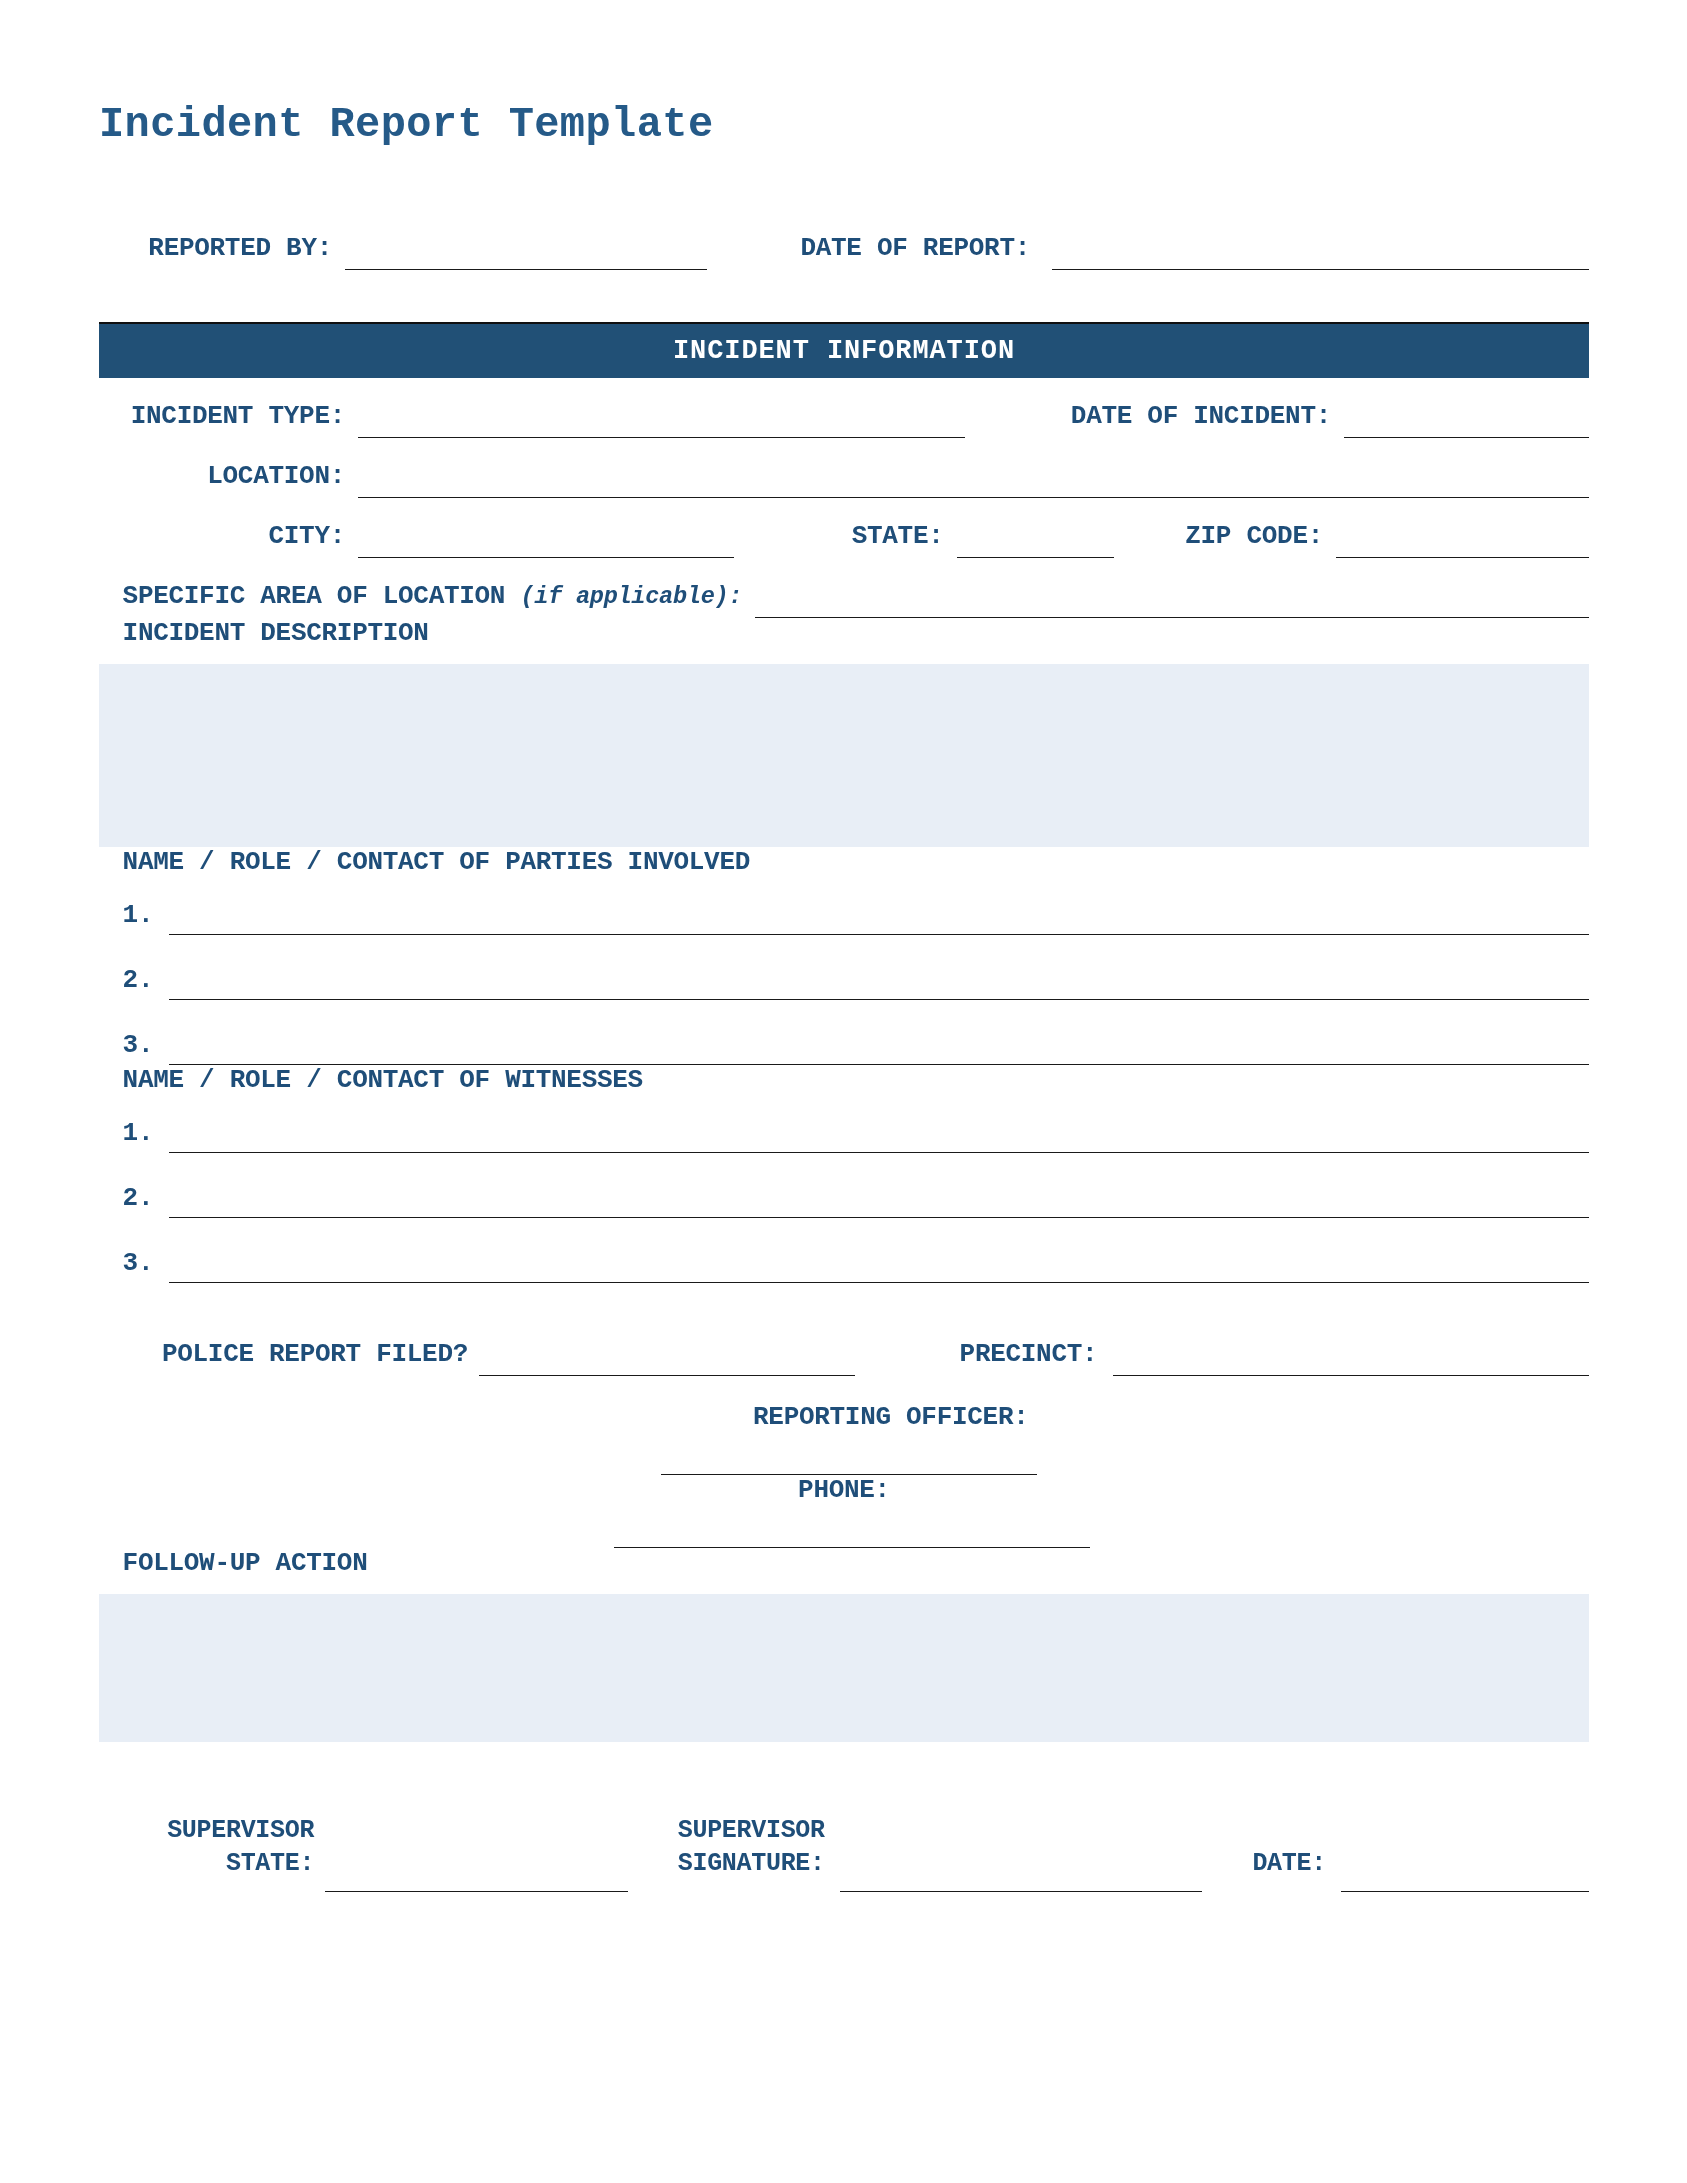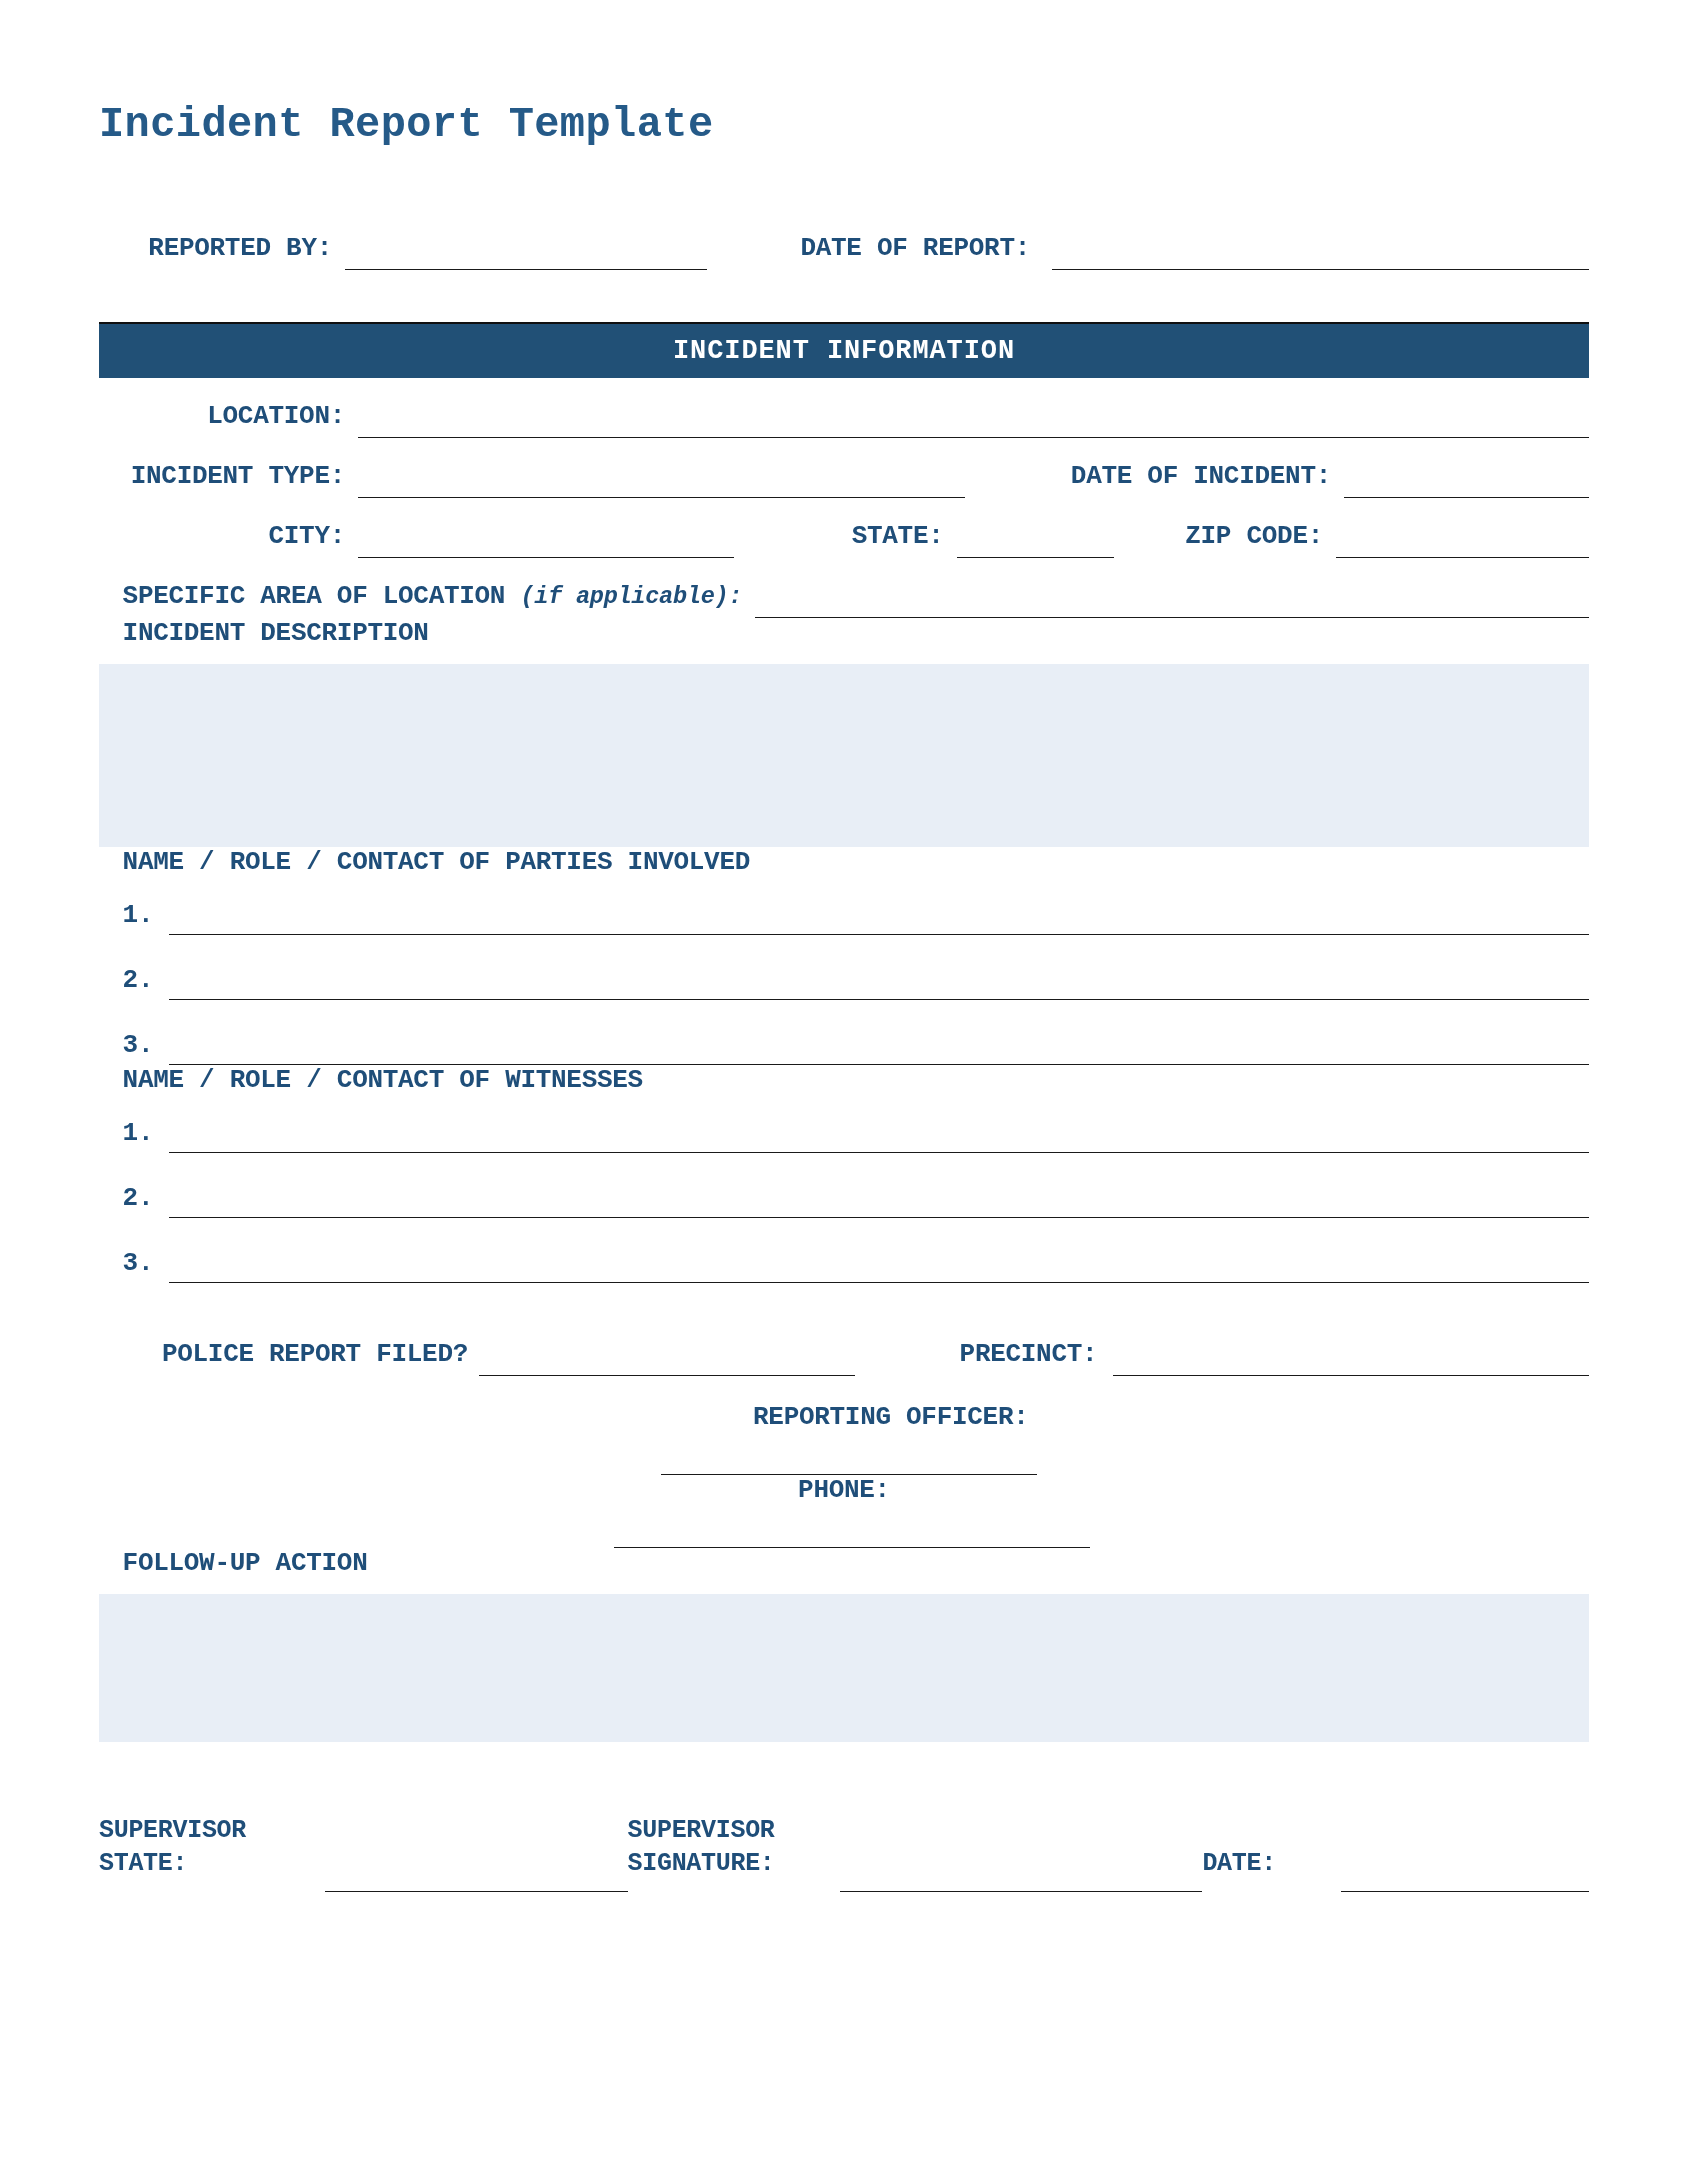--- a/index.html
+++ b/index.html
@@ -71,21 +71,21 @@
   
   .police { margin-top:56px; }
   .police .frow + .frow { margin-top:26px;flex-direction:column; }
   .pl1 { width:369px; text-align:right; }
   .p-line1 { width:376px; margin-left:10.5px; }
   .pl2 { flex:1; text-align:right; }
   .p-line2 { width:476px; margin-left:15.7px; }
 
   
   .signoff { margin-top:72px; display:flex; align-items:flex-end; }
-  .so-label { font-size:25px; text-align:left; line-height:33px; margin-bottom:12px; }
+  .so-label { font-size:25px; text-align:right; line-height:33px; margin-bottom:12px; }
   .so-label span { display:block; }
   .so-name { width:216px; }
   .so-line1 { width:304px; margin-left:10.5px; height:40px; }
   .so-sig { width:198px; }
   .so-line2 { width:364px; margin-left:15px; height:40px; }
   .so-date { width:124px; }
   .so-line3 { width:249px; margin-left:15px; height:40px; }
 </style>
 </head>
 <body>
@@ -102,28 +102,28 @@
       <span class="line tf-line2"></span>
     </div>
   </div>
 
   <div class="section-bar">
     <span>INCIDENT INFORMATION</span>
   </div>
 
   <div class="info">
     <div class="frow">
-      <span class="label il">LOCATION:</span>
-      <span class="line line-loc"></span>
-    </div>
-    <div class="frow">
       <span class="label il">INCIDENT TYPE:</span>
       <span class="line line-type"></span>
       <span class="label l-doi">DATE OF INCIDENT:</span>
       <span class="line line-doi"></span>
+    </div>
+    <div class="frow">
+      <span class="label il">LOCATION:</span>
+      <span class="line line-loc"></span>
     </div>
     <div class="frow">
       <span class="label il">CITY:</span>
       <span class="line line-city"></span>
       <span class="label l-state">STATE:</span>
       <span class="line line-state"></span>
       <span class="label l-zip">ZIP CODE:</span>
       <span class="line line-zip"></span>
     </div>
     <div class="frow">

